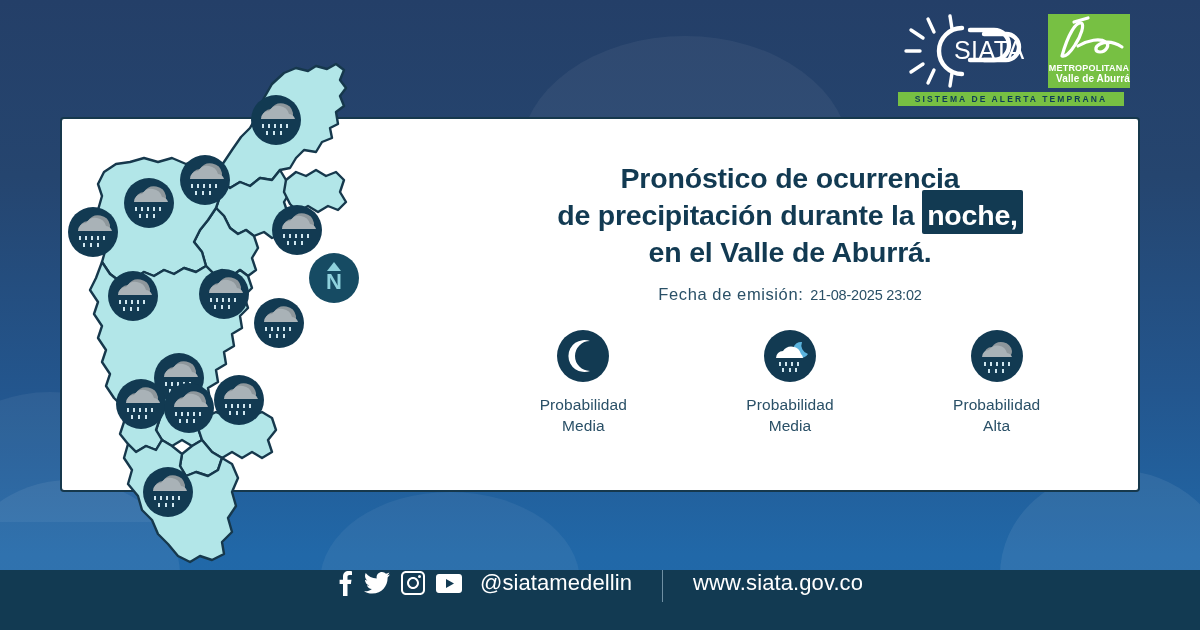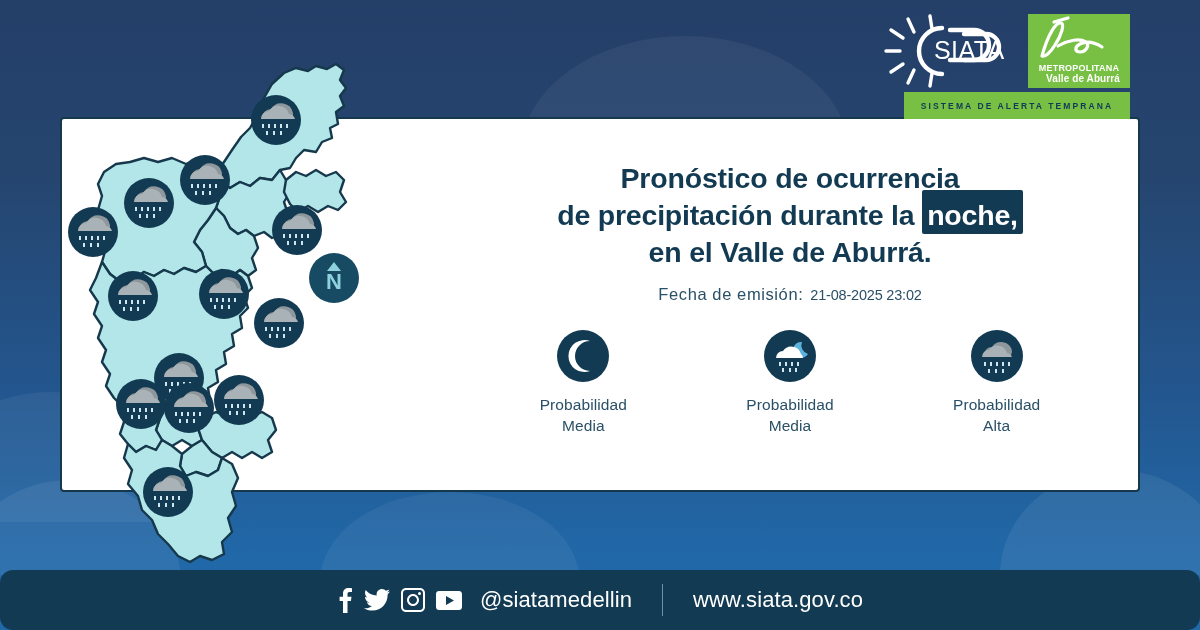--- a/index.html
+++ b/index.html
@@ -25,44 +25,44 @@
     position:absolute;
     background:rgba(255,255,255,0.055);
     border-radius:50% 50% 0 0 / 100% 100% 0 0;
   }
   .bg-cloud.b2 { background:rgba(255,255,255,0.07); }
   .bg-cloud.b3 { background:rgba(255,255,255,0.05); }
 
   
   #logos {
     position:absolute; top:14px; right:70px;
-    display:flex; flex-direction:column; align-items:flex-end;
+    display:flex; flex-direction:column; 
     z-index:8;
   }
   #logo-row { display:flex; align-items:center; gap:10px; }
 
   .siata-logo { position:relative; width:140px; height:74px; }
   .siata-logo svg { display:block; }
 
   .area-logo {
-    width:102px; height:74px; background:#77c043;
+    width:82px; height:74px; background:#77c043;
     position:relative; overflow:hidden;
   }
   .area-script {
     position:absolute; top:2px; left:0; right:0; height:46px;
   }
   .area-sub {
     position:absolute; left:0; right:0; bottom:4px;
     text-align:center; color:#ffffff; line-height:1.04;
   }
   .area-sub .l1 { font-size:9px; font-weight:bold; letter-spacing:.2px; }
   .area-sub .l2 { font-size:10px; font-weight:bold; letter-spacing:.1px;margin-left:8px; }
 
   #alerta-banner {
-    margin-top:4px; width:226px; height:27px;
+    margin-top:4px; width:226px; height:14px;
     background:#77c043; color:#0f3b58;
     font-size:8.5px; font-weight:bold; letter-spacing:2.1px;
     display:flex; align-items:center; justify-content:center;
   }
 
   
   #card {
     position:absolute;
     left:60px; top:117px; width:1080px; height:375px;
     background:#ffffff;
@@ -127,21 +127,21 @@
   .legend-icon svg { display:block; }
   .legend-label {
     color:#2a5067; font-size:15.5px; line-height:1.35;
     text-align:center; letter-spacing:.1px;
   }
 
   
   #footer {
     position:absolute; left:0; right:0; bottom:0; height:60px;
     background:#123a52; z-index:9;
-    display:flex; align-items:center; justify-content:center; gap:0;border-radius:13px;
+    display:flex; align-items:flex-start; justify-content:center; gap:0;
   }
   #social-icons { display:flex; align-items:center; gap:11px; margin-right:18px; }
   #social-icons svg { display:block; fill:#ffffff; }
   #handle {
     color:#ffffff; font-size:22px; letter-spacing:.1px;
   }
   #foot-divider {
     width:1px; height:32px; background:#6f8fa3;
     margin:0 30px;
   }

